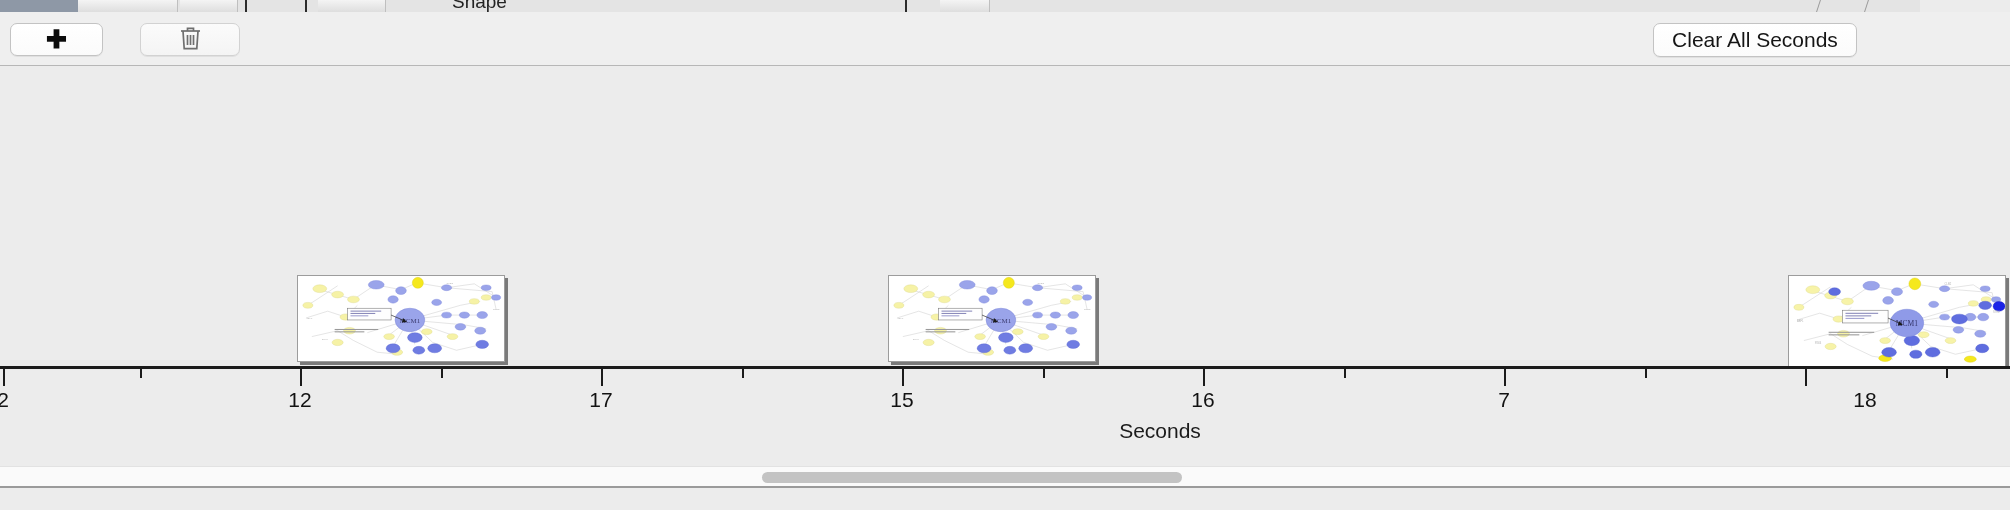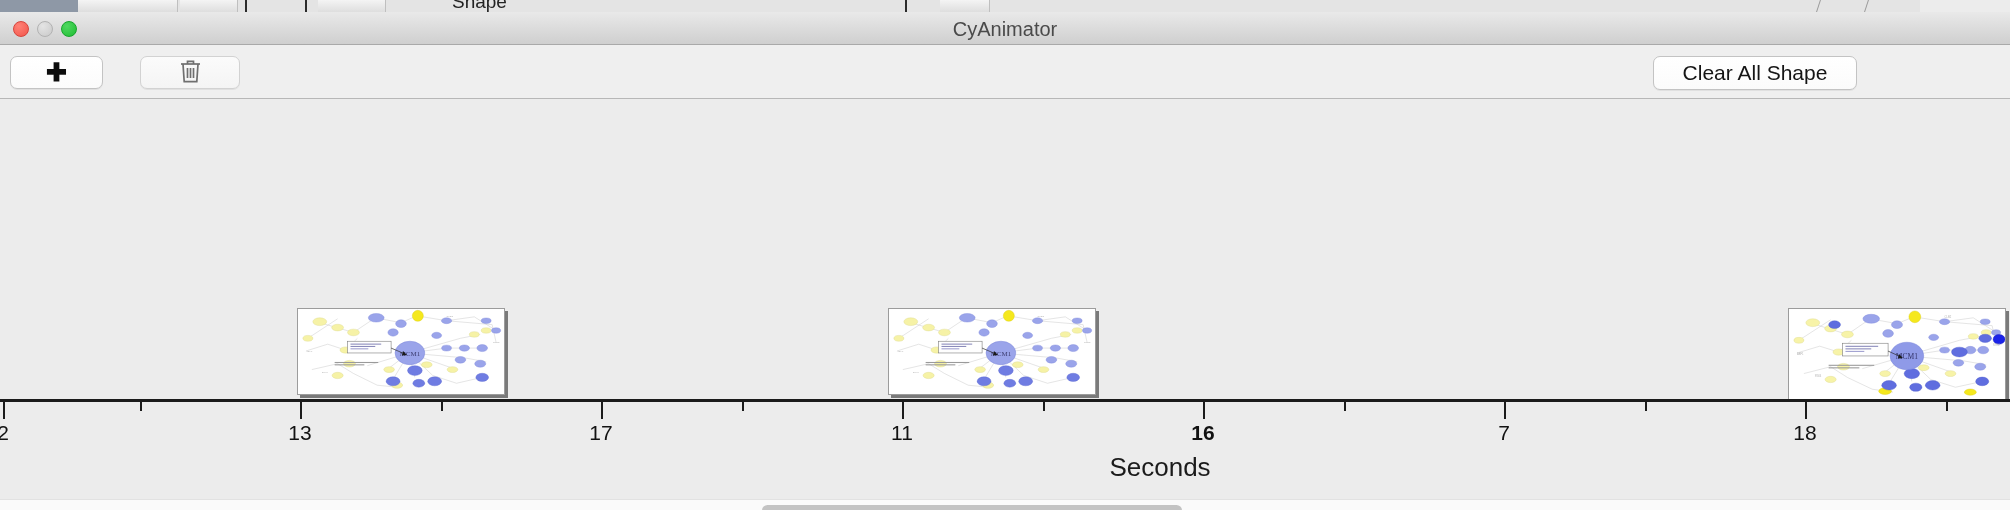--- a/index.html
+++ b/index.html
@@ -160,21 +160,21 @@
     color: #121212;
     transform: translateX(-50%);
     white-space: nowrap;
     font-family: "Liberation Sans", sans-serif;
   }
   .axis-title {
     position: absolute;
     top: 53px;
     left: 0; right: 0;
     text-align: center;
-    font-size: 26px;
+    font-size: 21px;
     color: #1b1b1b;
     font-family: "Liberation Sans", sans-serif;
   }
 
   
   .hscroll {
     position: relative;
     height: 22px;
     background: #fafafa;
     border-top: 1px solid #e2e2e2;
@@ -201,47 +201,39 @@
   <div class="bg-word" style="left:452px;">Shape</div>
   <div class="bg-tick" style="left:905px;"></div>
   <div class="bg-pane" style="left:940px;width:50px;"></div>
   <div class="bg-slash" style="left:1818px;"></div>
   <div class="bg-slash" style="left:1866px;"></div>
   <div class="bg-slash" style="left:1944px;"></div>
 </div>
 
 <div class="window">
 
-  <div class="titlebar">
-    <div class="traffic">
-      <div class="light close"></div>
-      <div class="light min"></div>
-      <div class="light max"></div>
-    </div>
-    <div class="window-title">CyAnimator</div>
-  </div>
 
   <div class="toolbar">
     <div class="btn btn-add">
       <span class="plus-glyph">✚</span>
     </div>
     <div class="btn btn-delete subtle">
       <span>
         <svg width="23" height="26" viewBox="0 0 23 26" fill="none" stroke="#6f6f6f" stroke-width="1.7">
           <path d="M2 6 h19"></path>
           <path d="M8.5 6 V3.4 h6 V6"></path>
           <path d="M4 6 l1.2 17.6 h12.6 L19 6"></path>
           <path d="M8.5 10 V20"></path>
           <path d="M11.5 10 V20"></path>
           <path d="M14.5 10 V20"></path>
         </svg>
       </span>
     </div>
     <div class="btn btn-clear">
-      <span>Clear All Shape</span>
+      <span>Clear All Seconds</span>
     </div>
   </div>
 
   <div class="timeline-area">
 
     <div class="frame" style="left:297px; top:209px; width:208px; height:87px;">
       <div class="net">
         <svg viewBox="0 0 208 87" preserveAspectRatio="none">
           <g stroke="#c9c9c9" stroke-width="0.5" fill="none">
             <path d="M10 30 L40 10"></path>
@@ -553,26 +545,26 @@
 
     <div class="tick major" style="left:3px;"></div>
     <div class="tick major" style="left:300px;"></div>
     <div class="tick major" style="left:601px;"></div>
     <div class="tick major" style="left:902px;"></div>
     <div class="tick major" style="left:1203px;"></div>
     <div class="tick major" style="left:1504px;"></div>
     <div class="tick major" style="left:1805px;"></div>
 
     <div class="tick-label" style="left:3px;">2</div>
-    <div class="tick-label" style="left:300px;">13</div>
+    <div class="tick-label" style="left:300px;">12</div>
     <div class="tick-label" style="left:601px;">17</div>
-    <div class="tick-label" style="left:902px;">11</div>
-    <div class="tick-label" style="left:1203px;font-weight:bold;">16</div>
+    <div class="tick-label" style="left:902px;">15</div>
+    <div class="tick-label" style="left:1203px;">16</div>
     <div class="tick-label" style="left:1504px;">7</div>
-    <div class="tick-label" style="left:1805px;">18</div>
+    <div class="tick-label" style="left:1865px;">18</div>
 
     <div class="axis-title" style="left:330px; right:auto; width:1660px;">Seconds</div>
   </div>
 
   <div class="hscroll">
     <div class="hscroll-thumb"></div>
   </div>
 
 </div>
 

